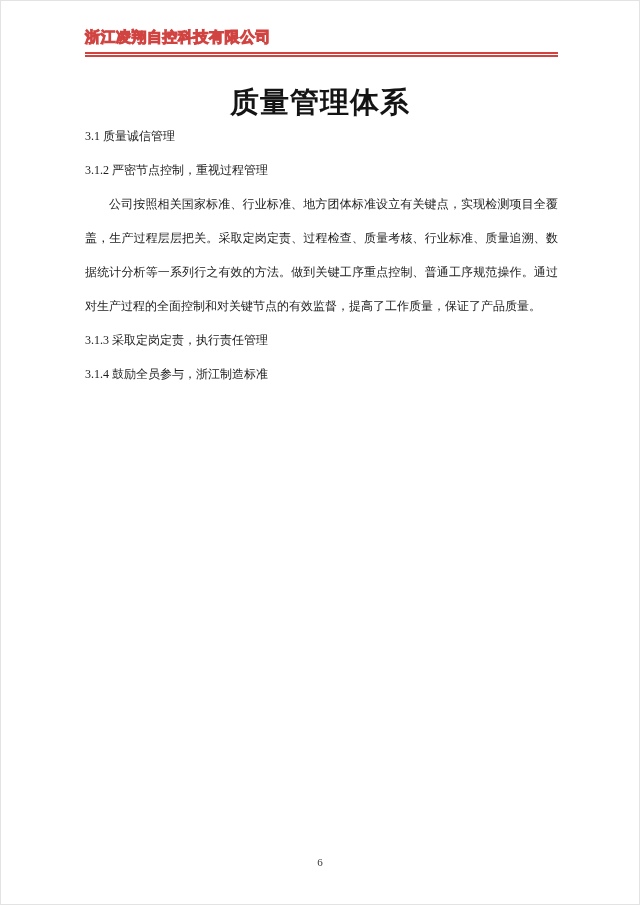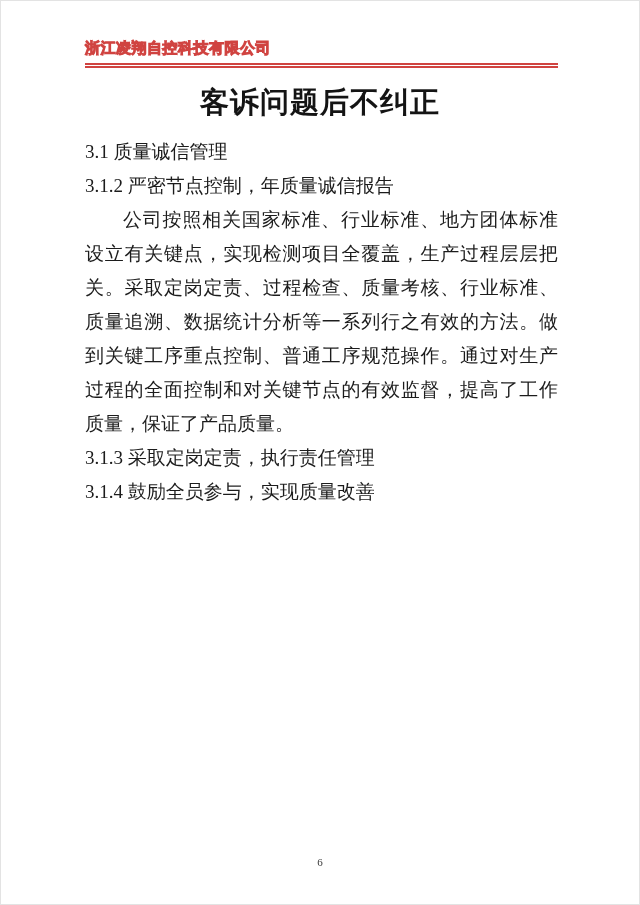--- a/index.html
+++ b/index.html
@@ -15,21 +15,21 @@
     background: #ffffff;
     border: 1px solid #e3e3e3;
     box-sizing: border-box;
     overflow: hidden;
     font-family: "Liberation Serif", "DejaVu Serif", serif;
     color: #1c1c1c;
   }
   
   .hdr {
     position: absolute;
-    top: 38px;
+    top: 27px;
     left: 84px;
     width: 473px;
     display: flex;
     justify-content: space-between;
     align-items: flex-end;
     padding-bottom: 5px;
     border-bottom: 5px double var(--rule-red, #d04340);
     font-family: "Liberation Sans", "DejaVu Sans", sans-serif;
     font-size: 15px;
     font-weight: bold;
@@ -48,24 +48,24 @@
     text-align: center;
     font-family: "Liberation Sans", "DejaVu Sans", sans-serif;
     font-size: 29px;
     font-weight: bold;
     letter-spacing: 1px;
     color: var(--title-color, #141414);
   }
   
   .content {
     position: absolute;
-    top: 134px;
+    top: 118px;
     left: 84px;
     width: 473px;
-    font-size: 19px;
+    font-size: 12px;
     line-height: 34px;
     text-align: justify;
   }
   .content p { margin: 0; }
   .content p.para { text-indent: 2em; }
   
   .footer {
     position: absolute;
     top: 855px;
     left: 0;
@@ -78,25 +78,25 @@
 </style>
 </head>
 <body>
 
 <div class="page">
 
   <div class="hdr">
     <span>浙江凌翔自控科技有限公司</span>
   </div>
 
-  <h1 class="title">客诉问题后不纠正</h1>
+  <h1 class="title">质量管理体系</h1>
 
   <div class="content">
     <p class="h">3.1 质量诚信管理</p>
-    <p class="h">3.1.2 严密节点控制，年质量诚信报告</p>
+    <p class="h">3.1.2 严密节点控制，重视过程管理</p>
     <p class="para">公司按照相关国家标准、行业标准、地方团体标准设立有关键点，实现检测项目全覆盖，生产过程层层把关。采取定岗定责、过程检查、质量考核、行业标准、质量追溯、数据统计分析等一系列行之有效的方法。做到关键工序重点控制、普通工序规范操作。通过对生产过程的全面控制和对关键节点的有效监督，提高了工作质量，保证了产品质量。</p>
     <p class="h">3.1.3 采取定岗定责，执行责任管理</p>
-    <p class="h">3.1.4 鼓励全员参与，实现质量改善</p>
+    <p class="h">3.1.4 鼓励全员参与，浙江制造标准</p>
   </div>
 
   <div class="footer">6</div>
 
 </div>
 
 </body></html>

